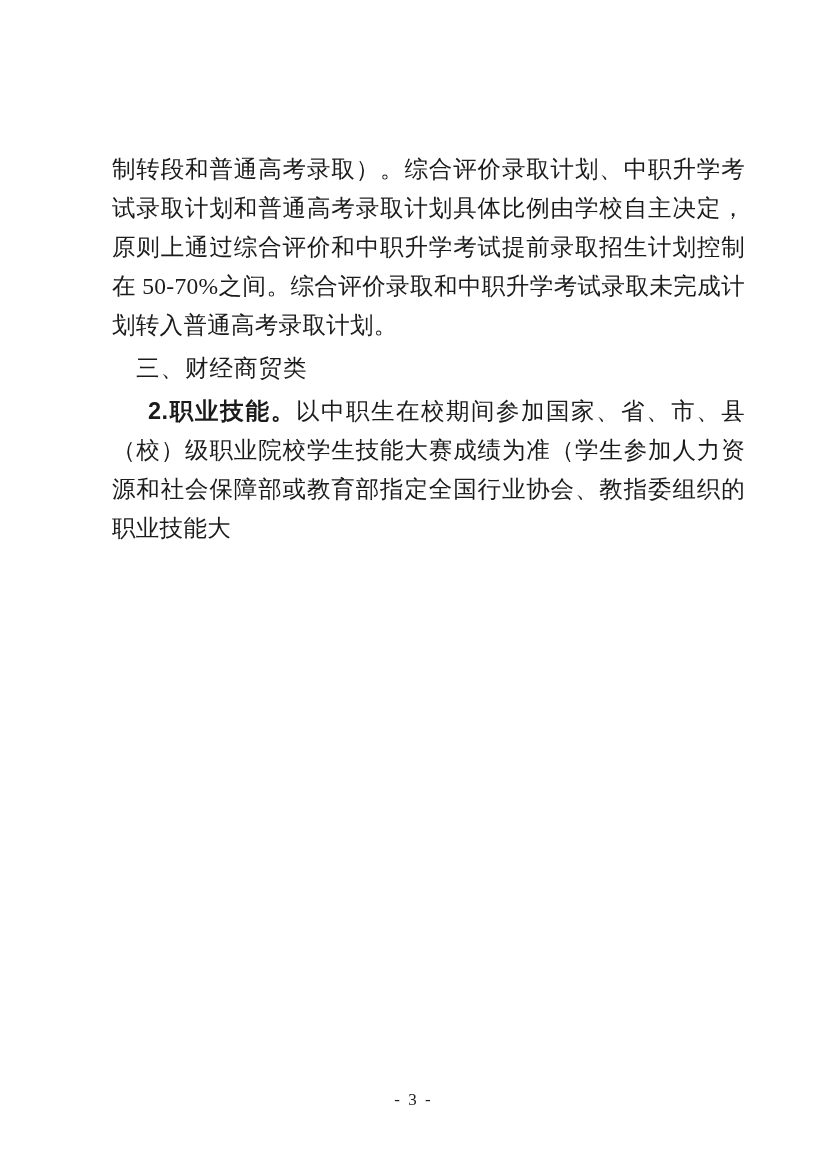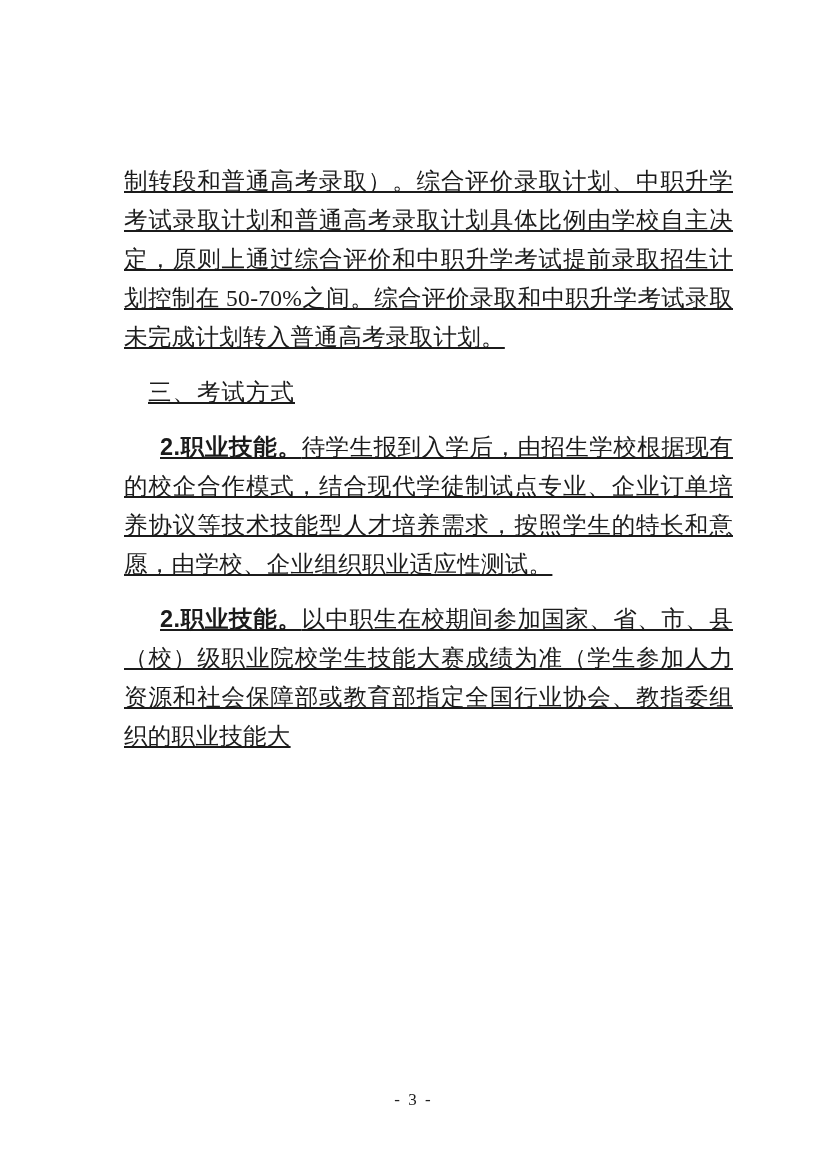--- a/index.html
+++ b/index.html
@@ -20,25 +20,24 @@
     left: 108px;
     top: 146px;
     width: 641px;
     font-size: 23.5px;
     line-height: 39px;
     text-align: justify;
     text-justify: inter-character;
     letter-spacing: 0.3px;
   }
   .doc-content p, .doc-content h2, .doc-content h3 {
-    margin: 16px;
+    margin: 4px;
     padding: 0;
     font-size: inherit;
     font-weight: normal;
-    text-decoration: underline;
   }
   
   .para-continuation {
     text-indent: 0;
   }
   
   .heading-1 {
     font-family: "Liberation Sans", "DejaVu Sans", sans-serif;
     font-weight: bold;
     text-indent: 24px;
@@ -71,25 +70,24 @@
     font-family: "Liberation Serif", "DejaVu Serif", serif;
   }
 </style>
 </head>
 <body>
 
 <div class="doc-content">
 
   <p class="para-continuation">制转段和普通高考录取）。综合评价录取计划、中职升学考试录取计划和普通高考录取计划具体比例由学校自主决定，原则上通过综合评价和中职升学考试提前录取招生计划控制在 50-70%之间。综合评价录取和中职升学考试录取未完成计划转入普通高考录取计划。</p>
 
-  <h2 class="heading-1">三、考试方式</h2>
+  <h2 class="heading-1">三、财经商贸类</h2>
 
 
 
-  <p class="para-numbered"><span class="lead-bold">2.职业技能。</span><span>待学生报到入学后，由招生学校根据现有的校企合作模式，结合现代学徒制试点专业、企业订单培养协议等技术技能型人才培养需求，按照学生的特长和意愿，由学校、企业组织职业适应性测试。</span></p>
 
 
 
   <p class="para-numbered"><span class="lead-bold">2.职业技能。</span><span>以中职生在校期间参加国家、省、市、县（校）级职业院校学生技能大赛成绩为准（学生参加人力资源和社会保障部或教育部指定全国行业协会、教指委组织的职业技能大</span></p>
 
 </div>
 
 <div class="page-number">- 3 -</div>
 
 </body></html>

